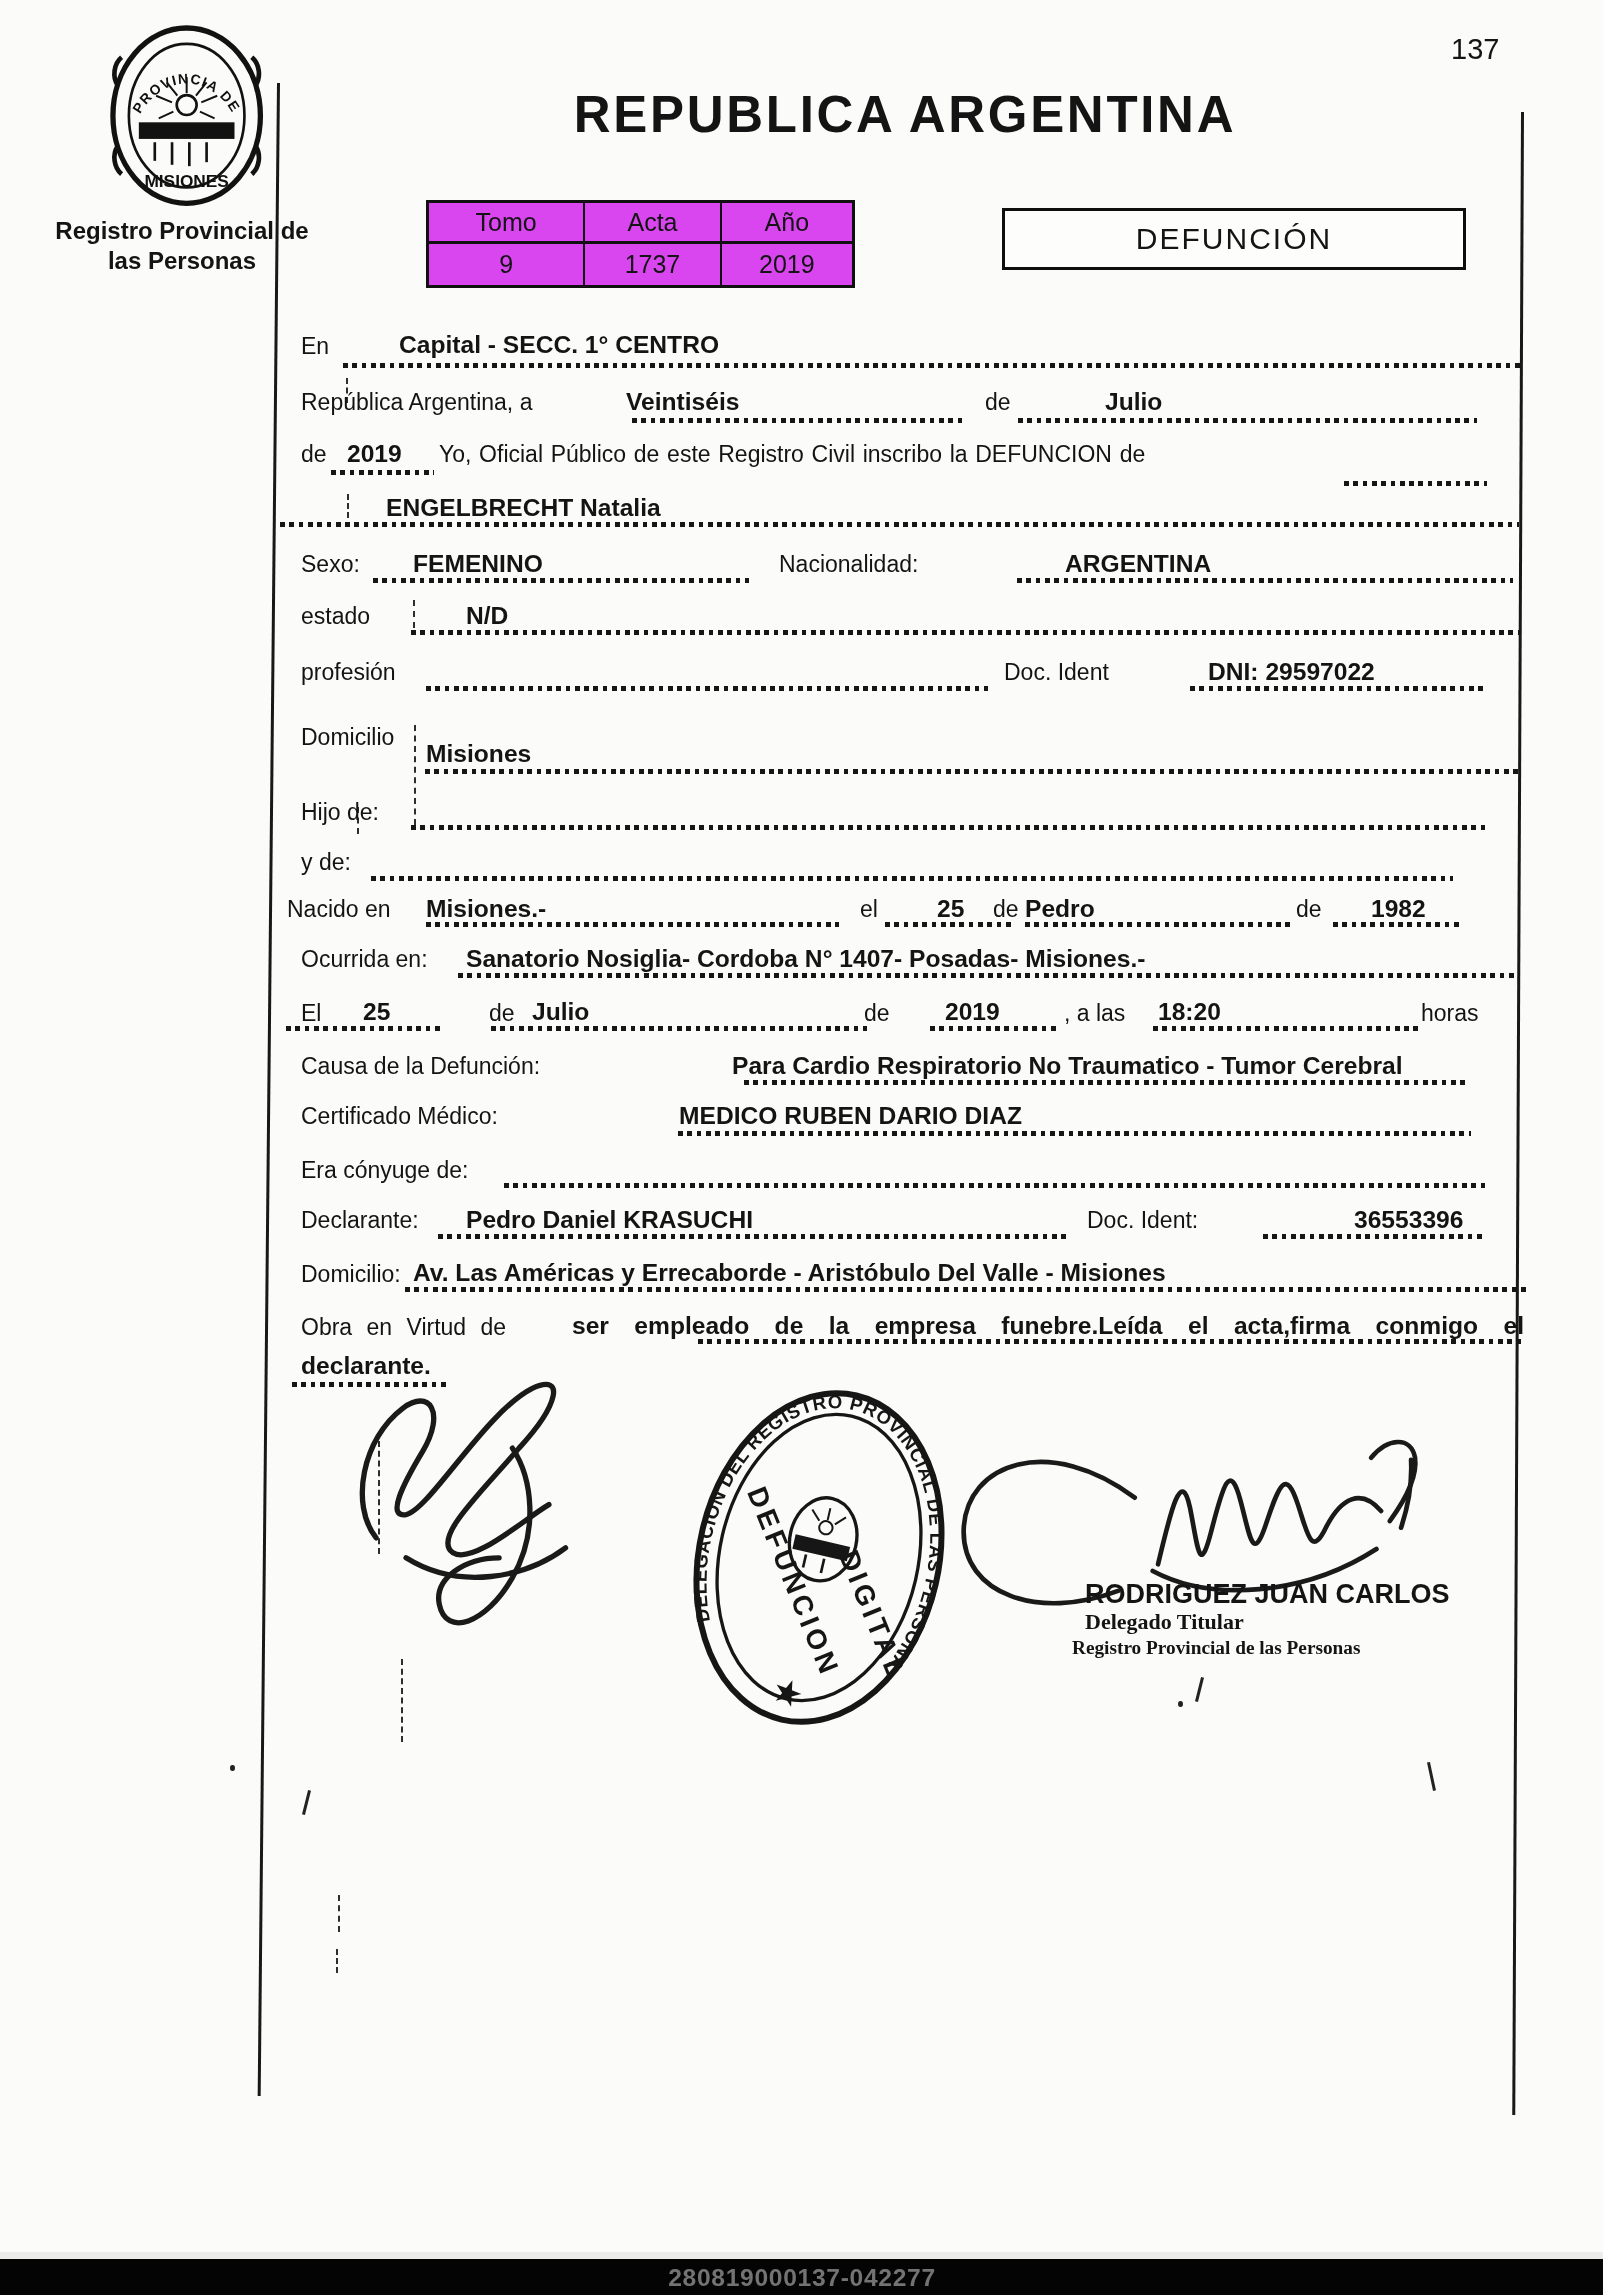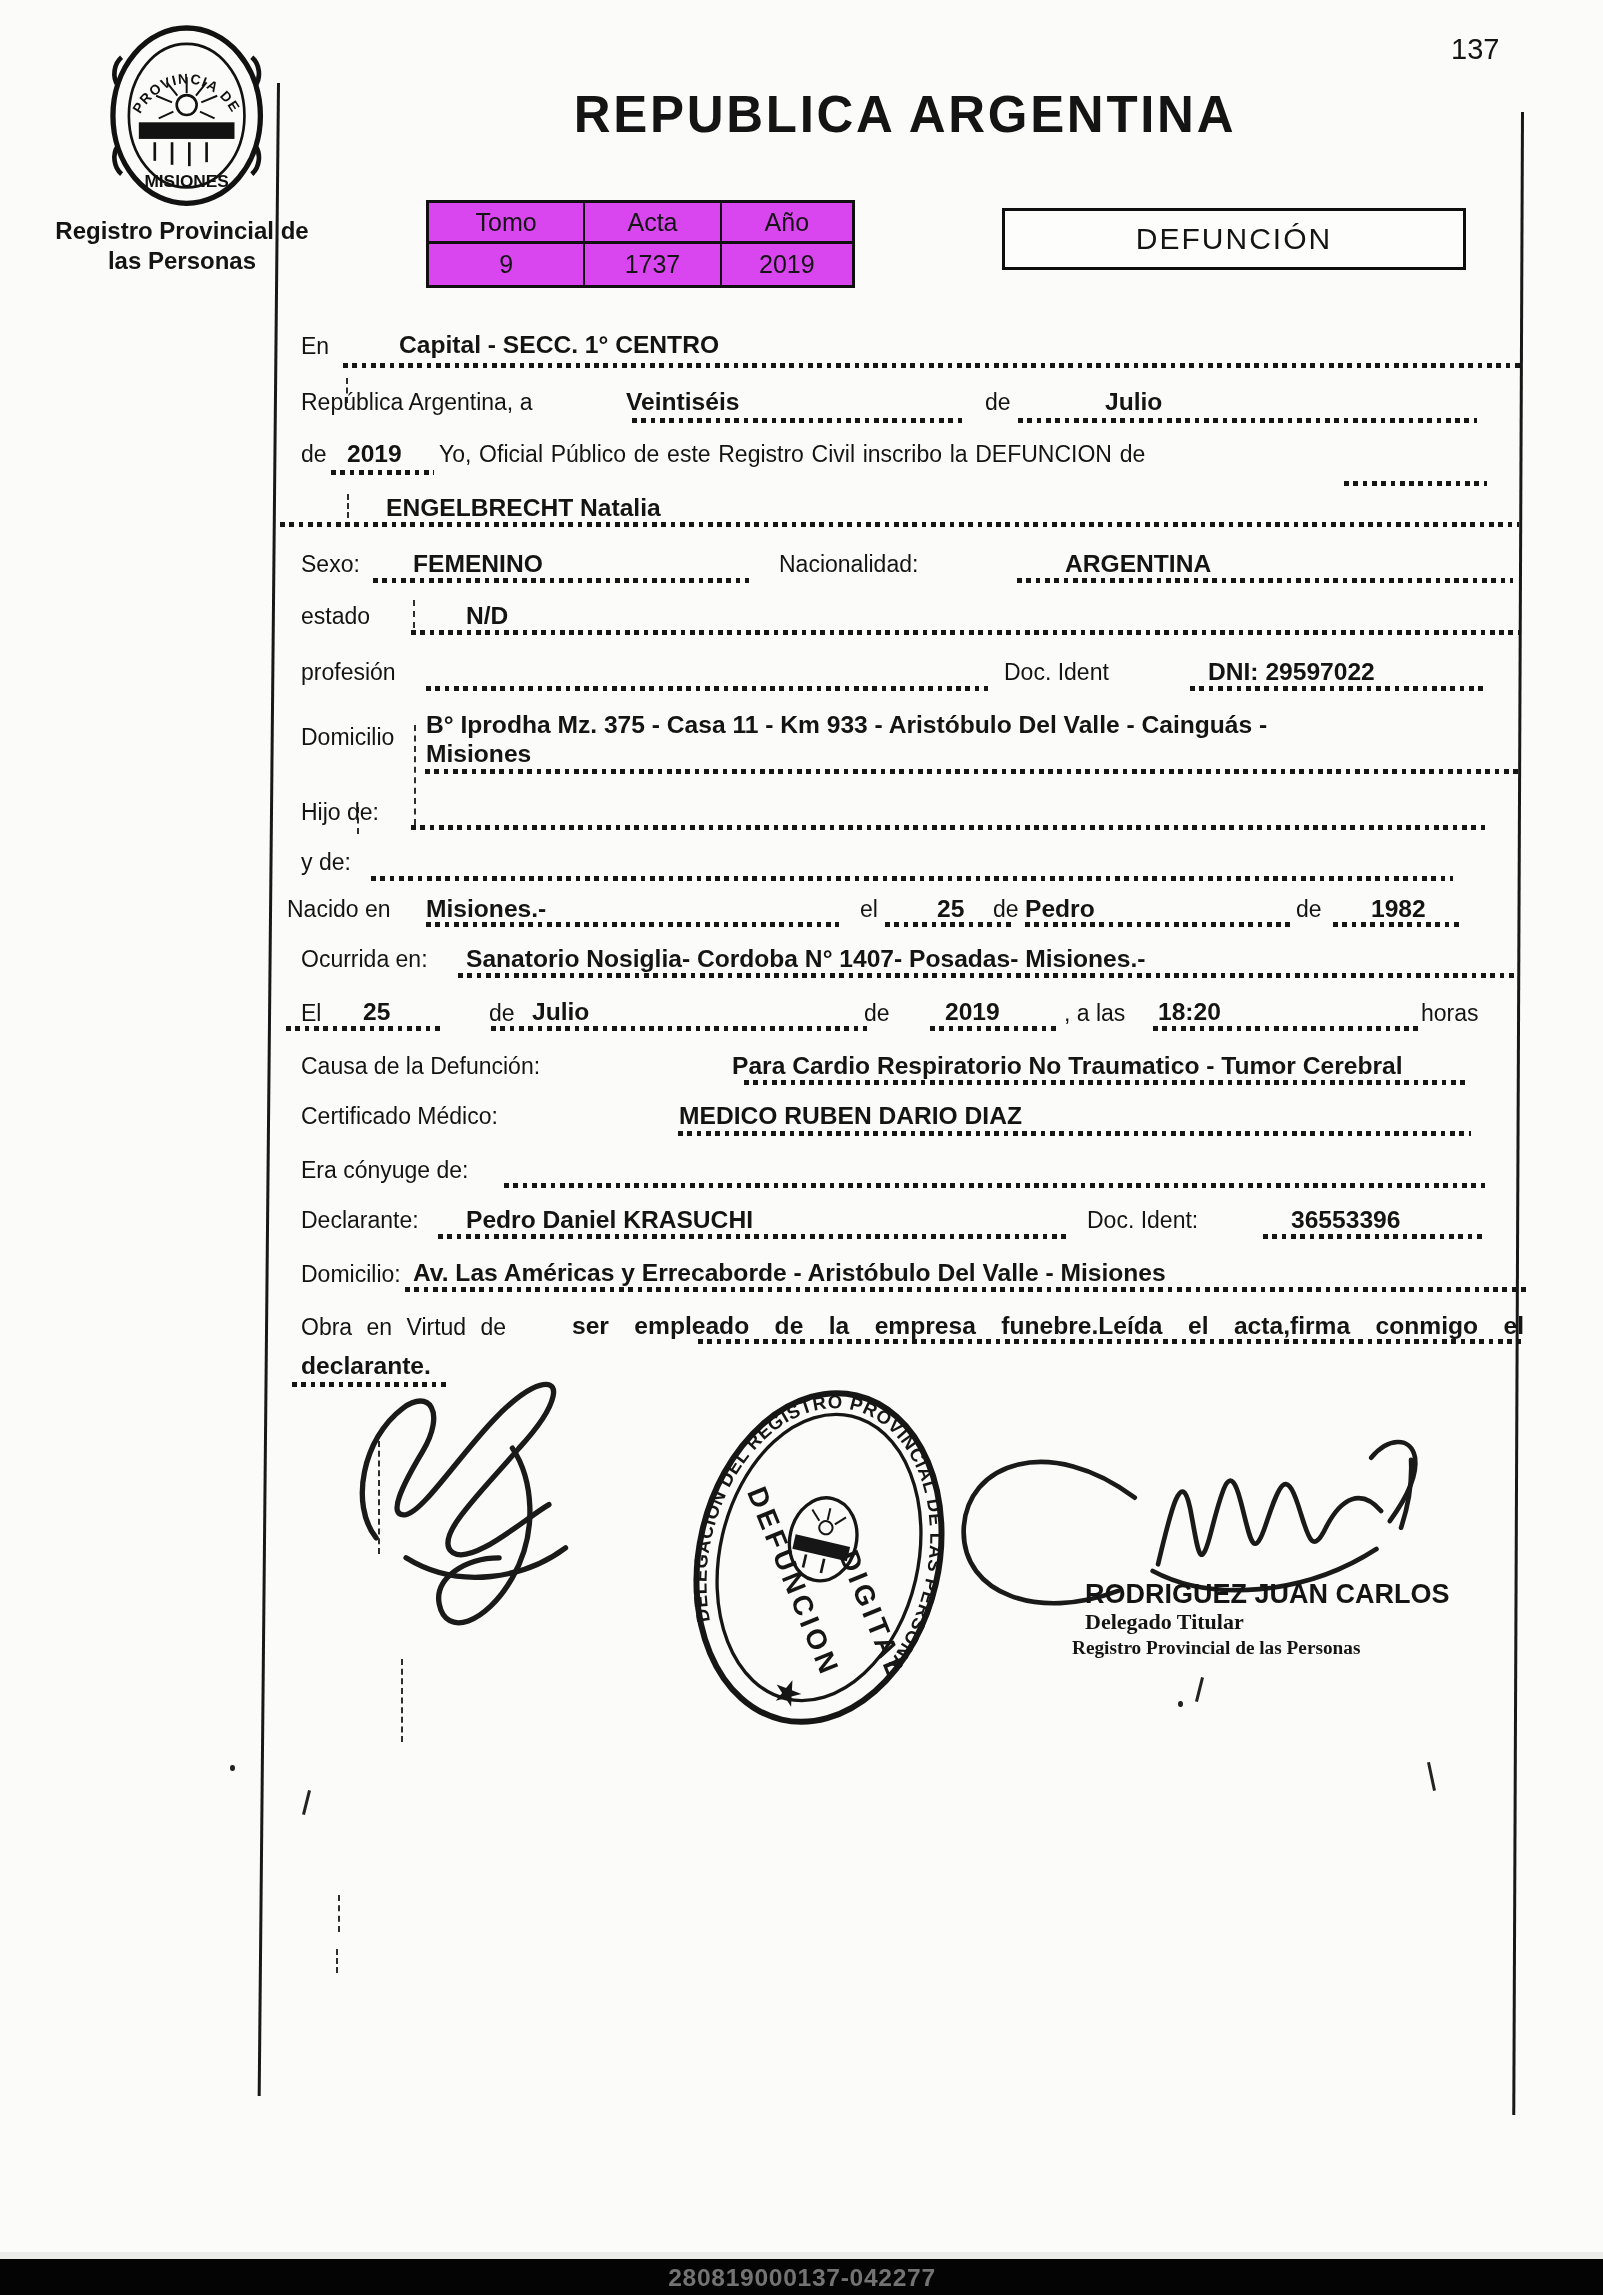--- a/index.html
+++ b/index.html
@@ -128,21 +128,20 @@
   <span class="b c" style="left:466px;top:602px;width:972px">N/D</span>
   <div class="dl" style="left:411px;top:630px;width:1108px"></div>
   <div class="vd" style="left:413px;top:600px;height:28px"></div>
 
   <span class="t" style="left:301px;top:659px">profesión</span>
   <span class="t" style="left:1004px;top:659px">Doc. Ident</span>
   <span class="b" style="left:1208px;top:658px">DNI: 29597022</span>
   <div class="dl" style="left:426px;top:686px;width:562px"></div>
   <div class="dl" style="left:1190px;top:686px;width:296px"></div>
 
-  <span class="b c" style="left:426px;top:711px;width:1092px">B° Iprodha Mz. 375 - Casa 11 - Km 933 - Aristóbulo Del Valle - Cainguás -</span>
   <span class="t" style="left:301px;top:724px">Domicilio</span>
   <span class="b c" style="left:426px;top:740px;width:1092px">Misiones</span>
   <div class="dl" style="left:425px;top:769px;width:1095px"></div>
   <div class="vd" style="left:414px;top:725px;height:100px"></div>
   <div class="vd" style="left:357px;top:807px;height:27px"></div>
 
   <span class="t" style="left:301px;top:799px">Hijo de:</span>
   <div class="dl" style="left:411px;top:825px;width:1075px"></div>
 
   <span class="t" style="left:301px;top:849px">y de:</span>
@@ -186,21 +185,21 @@
   <span class="t" style="left:301px;top:1103px">Certificado Médico:</span>
   <span class="b c" style="left:679px;top:1102px;width:799px">MEDICO RUBEN DARIO DIAZ</span>
   <div class="dl" style="left:678px;top:1131px;width:793px"></div>
 
   <span class="t" style="left:301px;top:1157px">Era cónyuge de:</span>
   <div class="dl" style="left:504px;top:1183px;width:982px"></div>
 
   <span class="t" style="left:301px;top:1207px">Declarante:</span>
   <span class="b c" style="left:466px;top:1206px;width:639px">Pedro Daniel KRASUCHI</span>
   <span class="t" style="left:1087px;top:1207px">Doc. Ident:</span>
-  <span class="b" style="left:1291px;top:1206px">36553396</span>
+  <span class="b" style="left:1354px;top:1206px">36553396</span>
   <div class="dl" style="left:438px;top:1234px;width:629px"></div>
   <div class="dl" style="left:1263px;top:1234px;width:223px"></div>
 
   <span class="t" style="left:301px;top:1261px">Domicilio:</span>
   <span class="b c" style="left:413px;top:1259px;width:1118px">Av. Las Américas y Errecaborde - Aristóbulo Del Valle - Misiones</span>
   <div class="dl" style="left:405px;top:1287px;width:1121px"></div>
 
   <span class="t" style="left:301px;top:1314px;word-spacing:8px">Obra en Virtud de</span>
   <div class="b just" style="left:572px;top:1312px;width:952px">ser empleado de la empresa funebre.Leída el acta,firma conmigo el</div>
   <div class="dl" style="left:698px;top:1339px;width:828px"></div>

